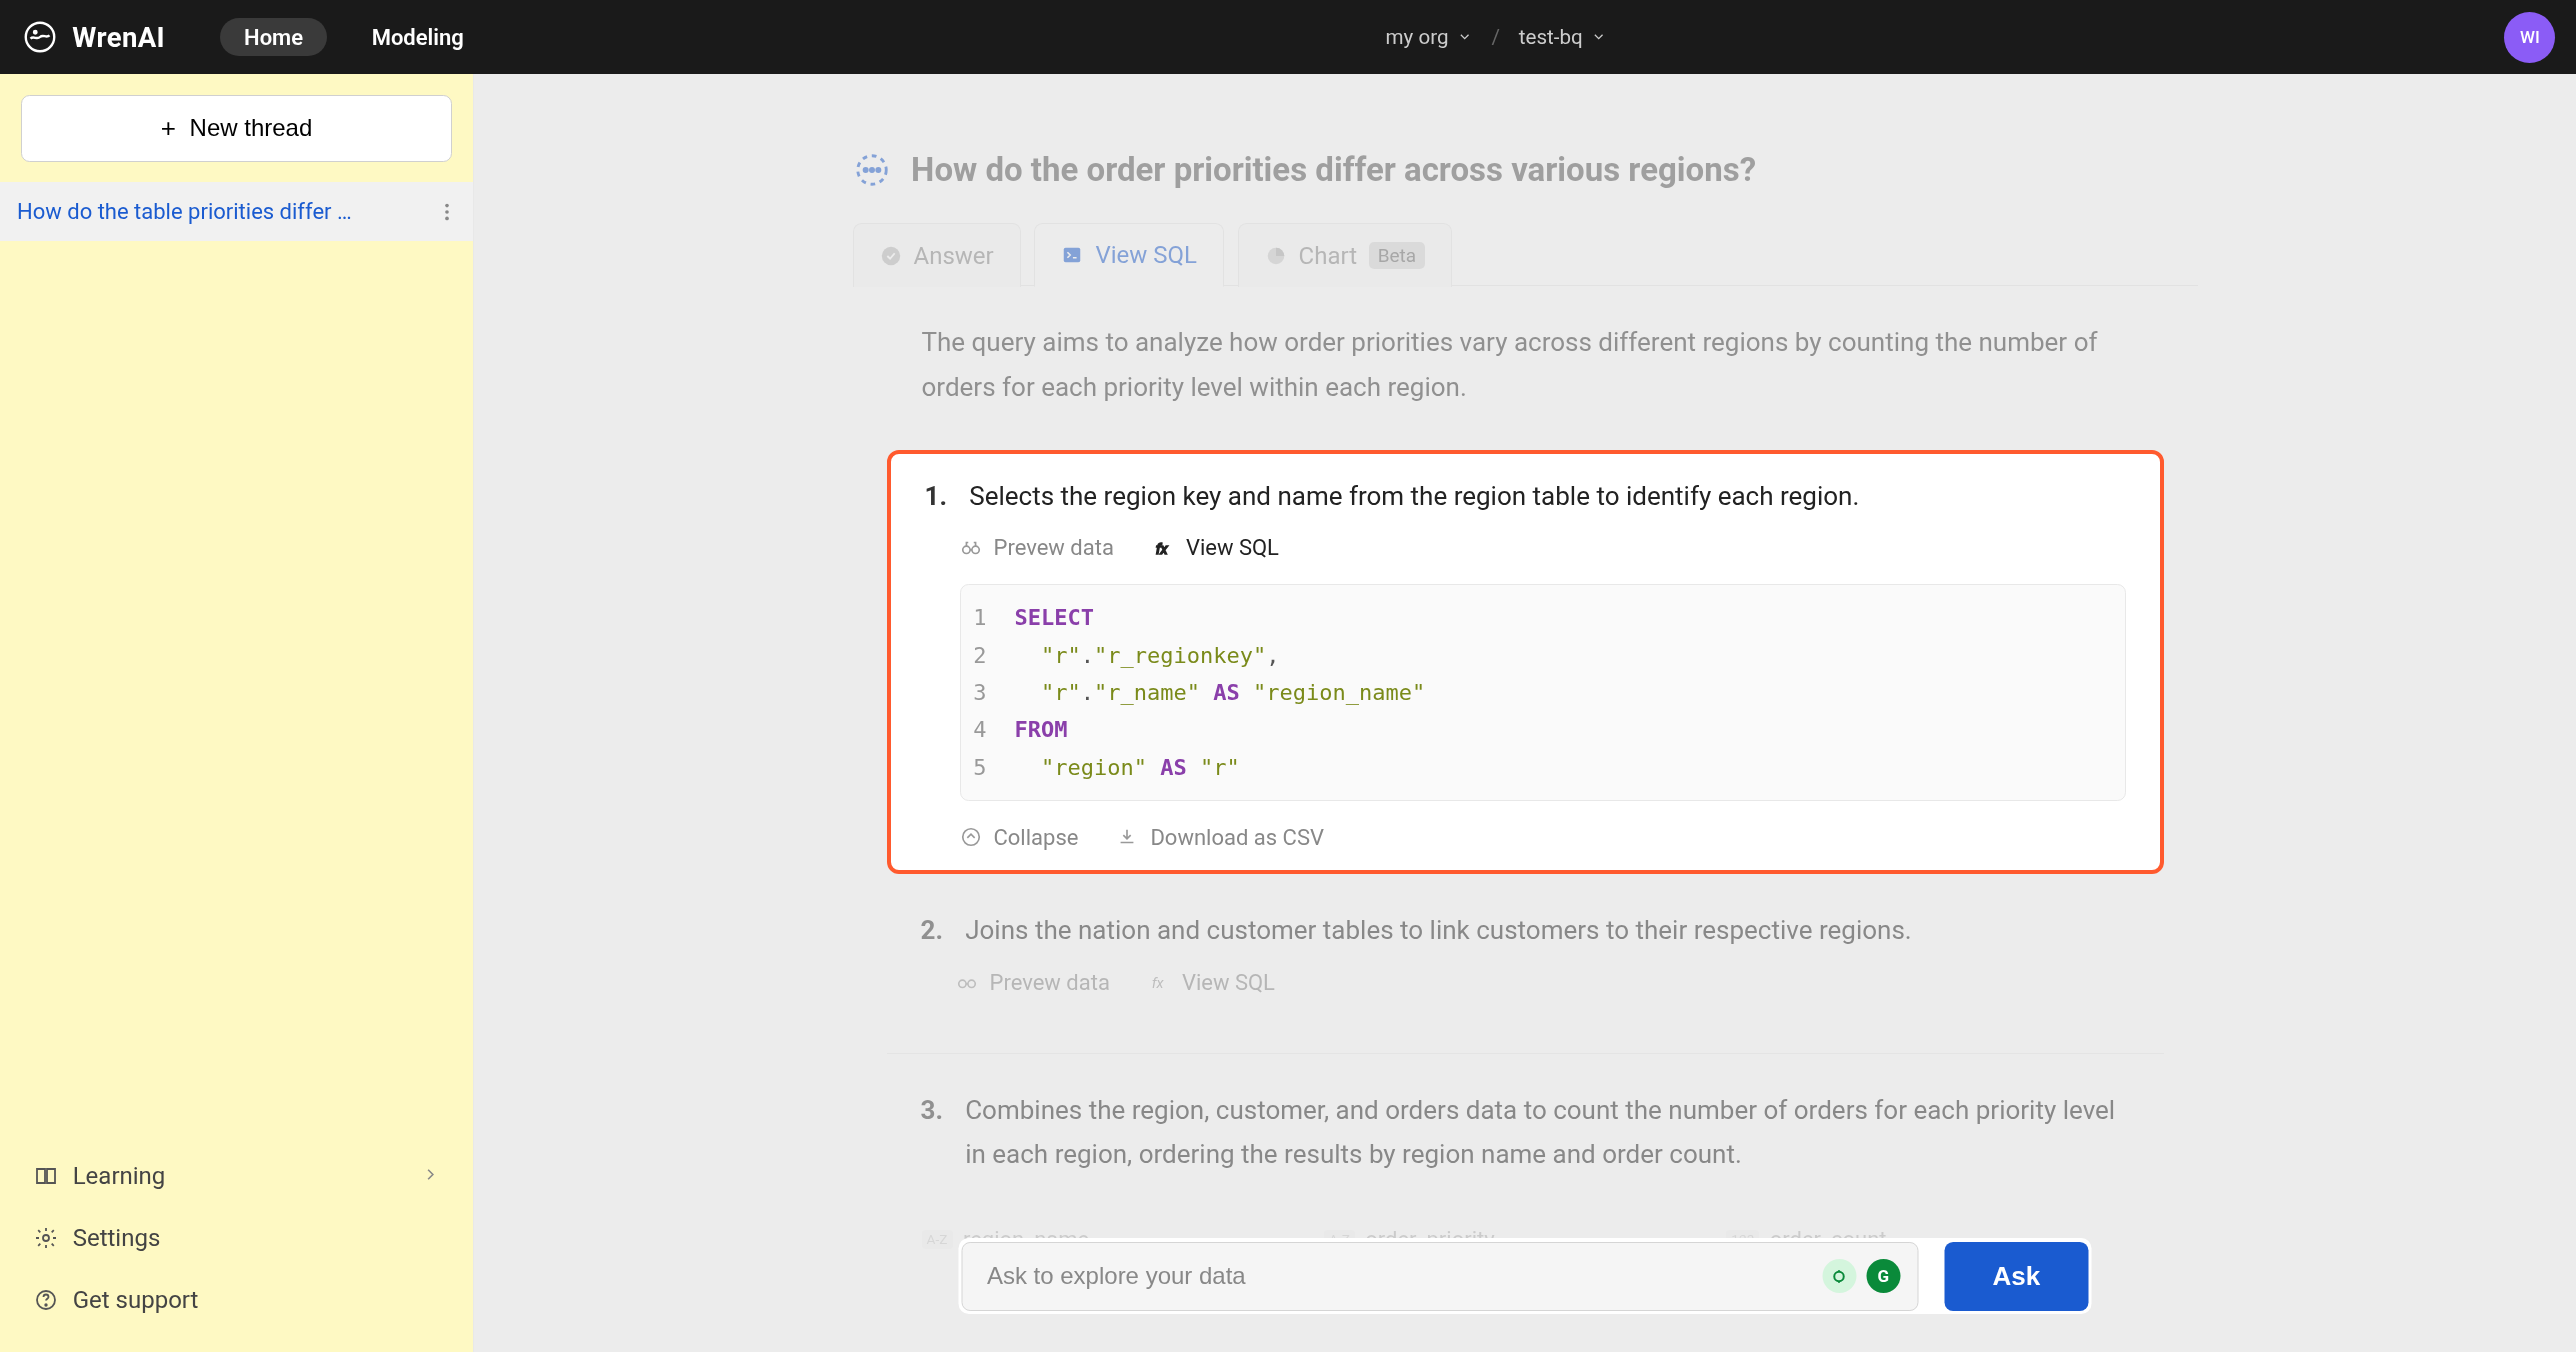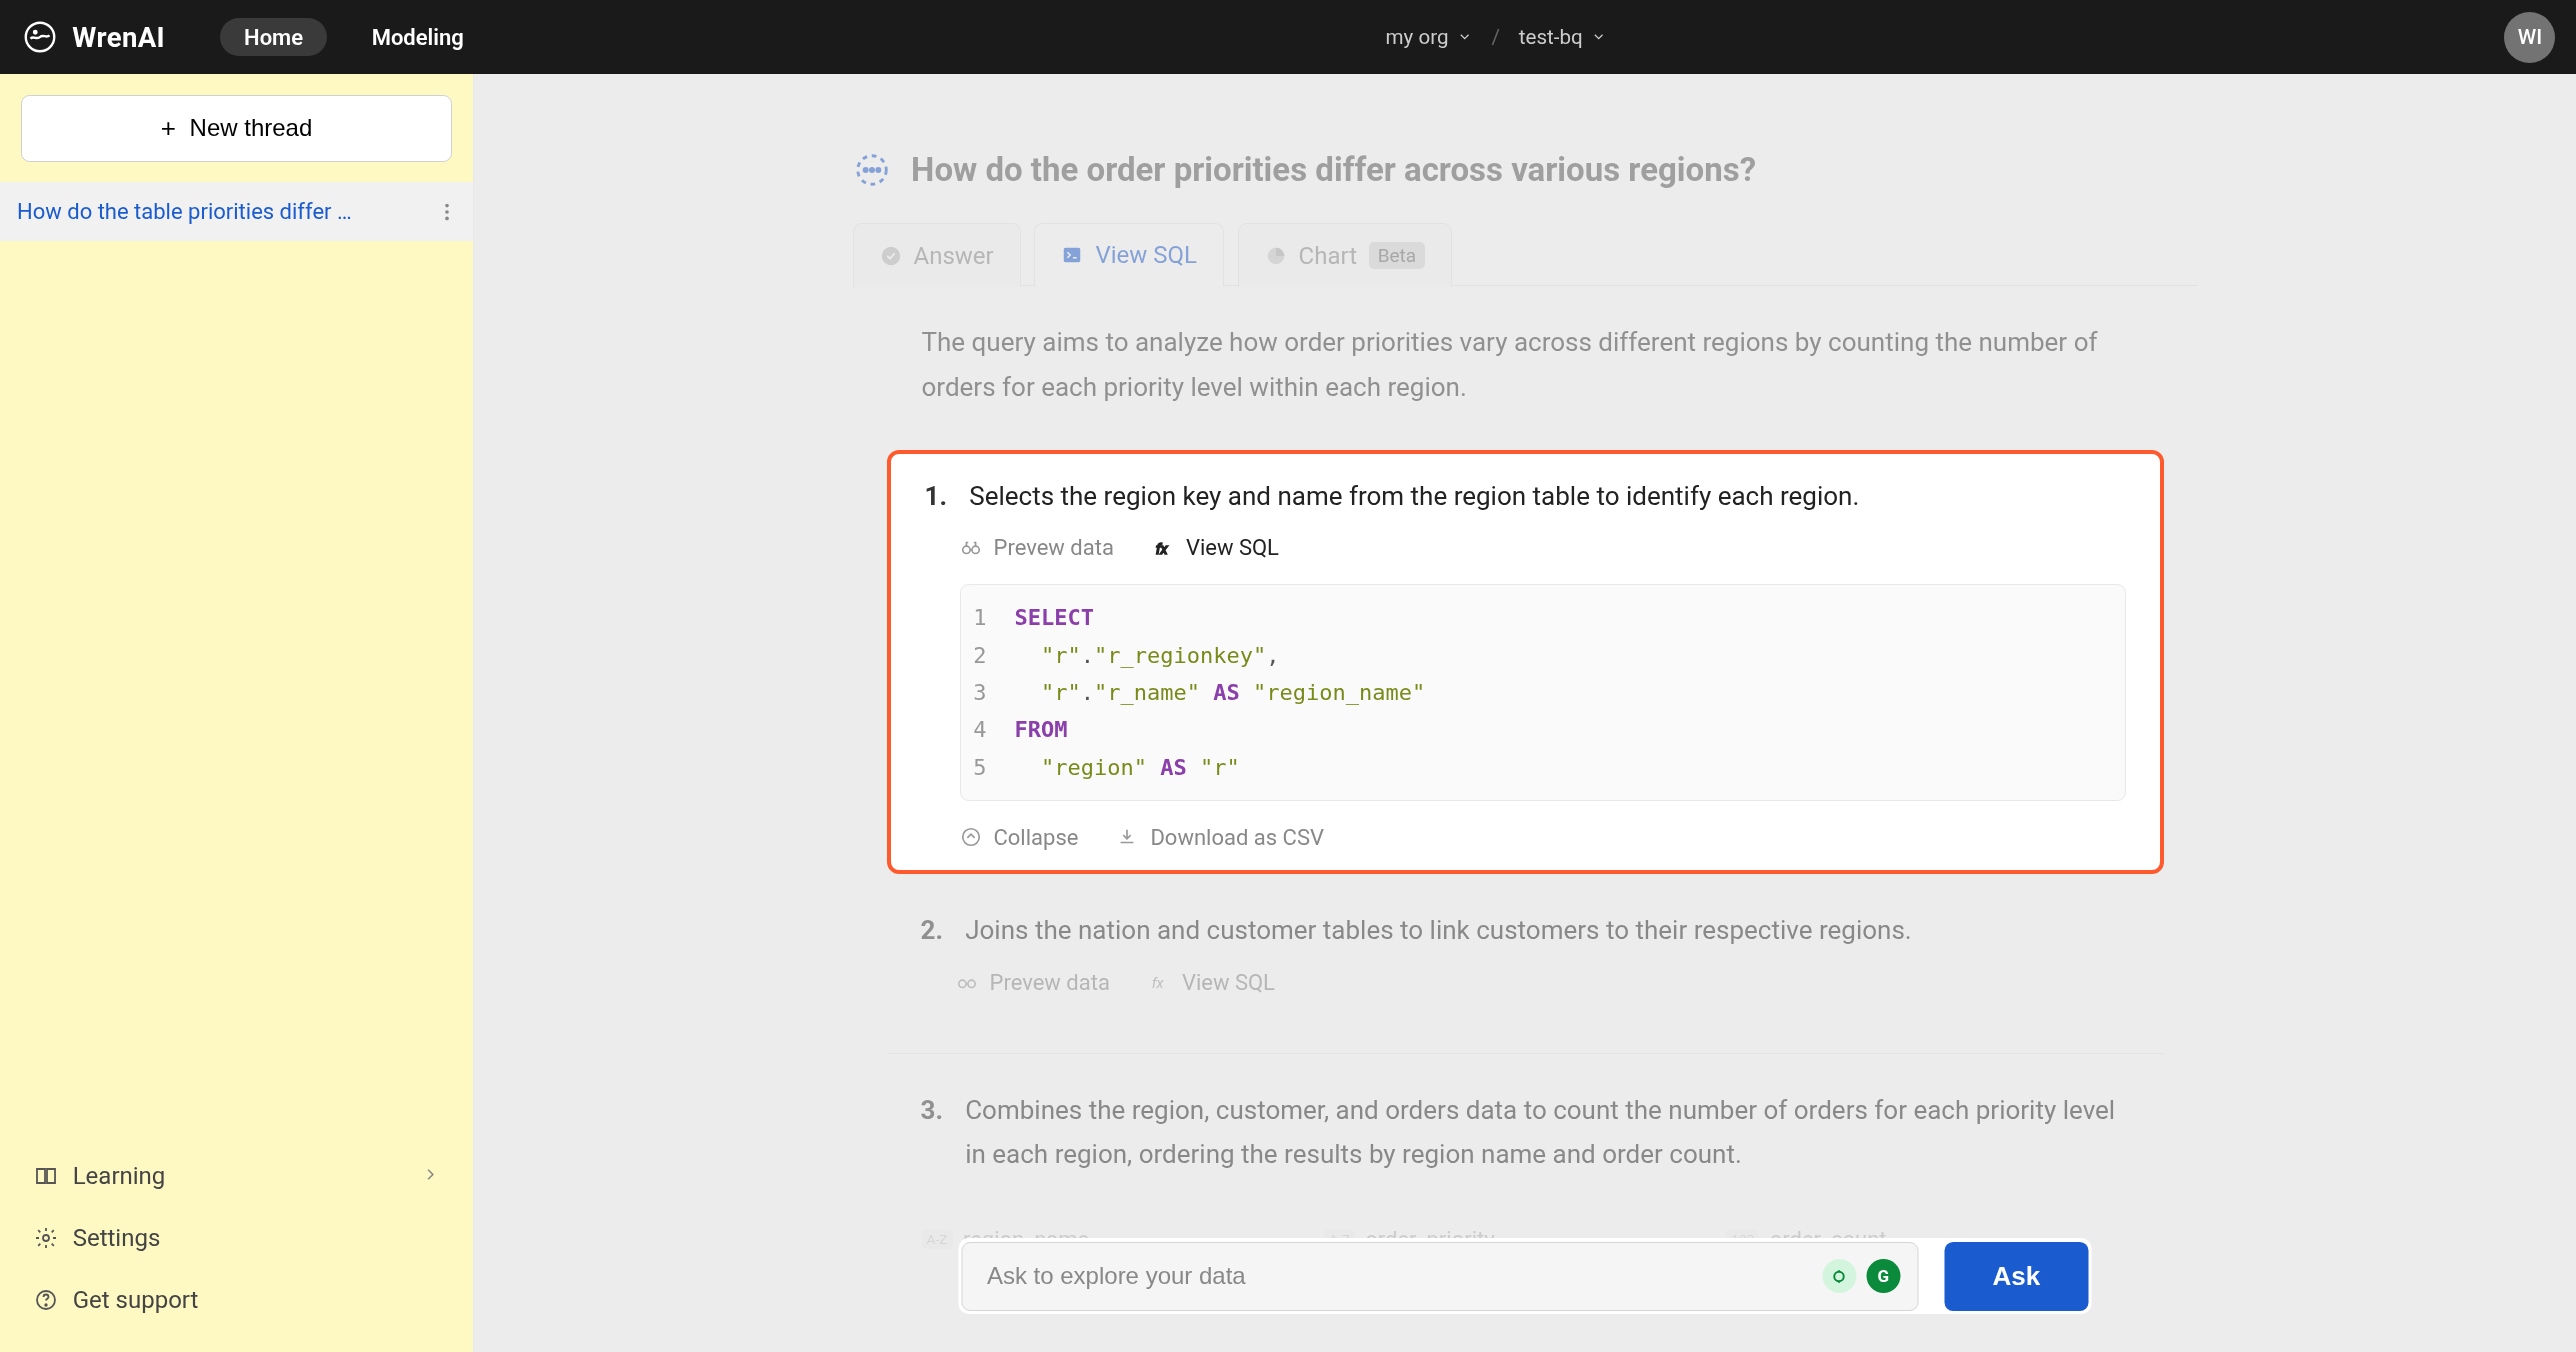--- a/index.html
+++ b/index.html
@@ -48,23 +48,23 @@
     align-items: center;
     gap: 10.3px;
     color: #ccc;
     font-size: 20.6px;
   }
   .bc-item { display: flex; align-items: center; gap: 8.6px; cursor: pointer; }
   .bc-sep { color: #666; margin: 0 8.6px; }
   .chev-down { width: 15.4px; height: 15.4px; }
   .avatar {
     width: 51px; height: 51px; border-radius: 50%;
-    background: #737373;
+    background: #8b5cf6;
     display: flex; align-items: center; justify-content: center;
-    font-size: 21px; color: #fff; font-weight: 500;
+    font-size: 17px; color: #fff; font-weight: 500;
   }
 
   
   .body-wrap {
     display: flex;
     height: calc(100% - 74px);
     position: relative;
   }
 
   

